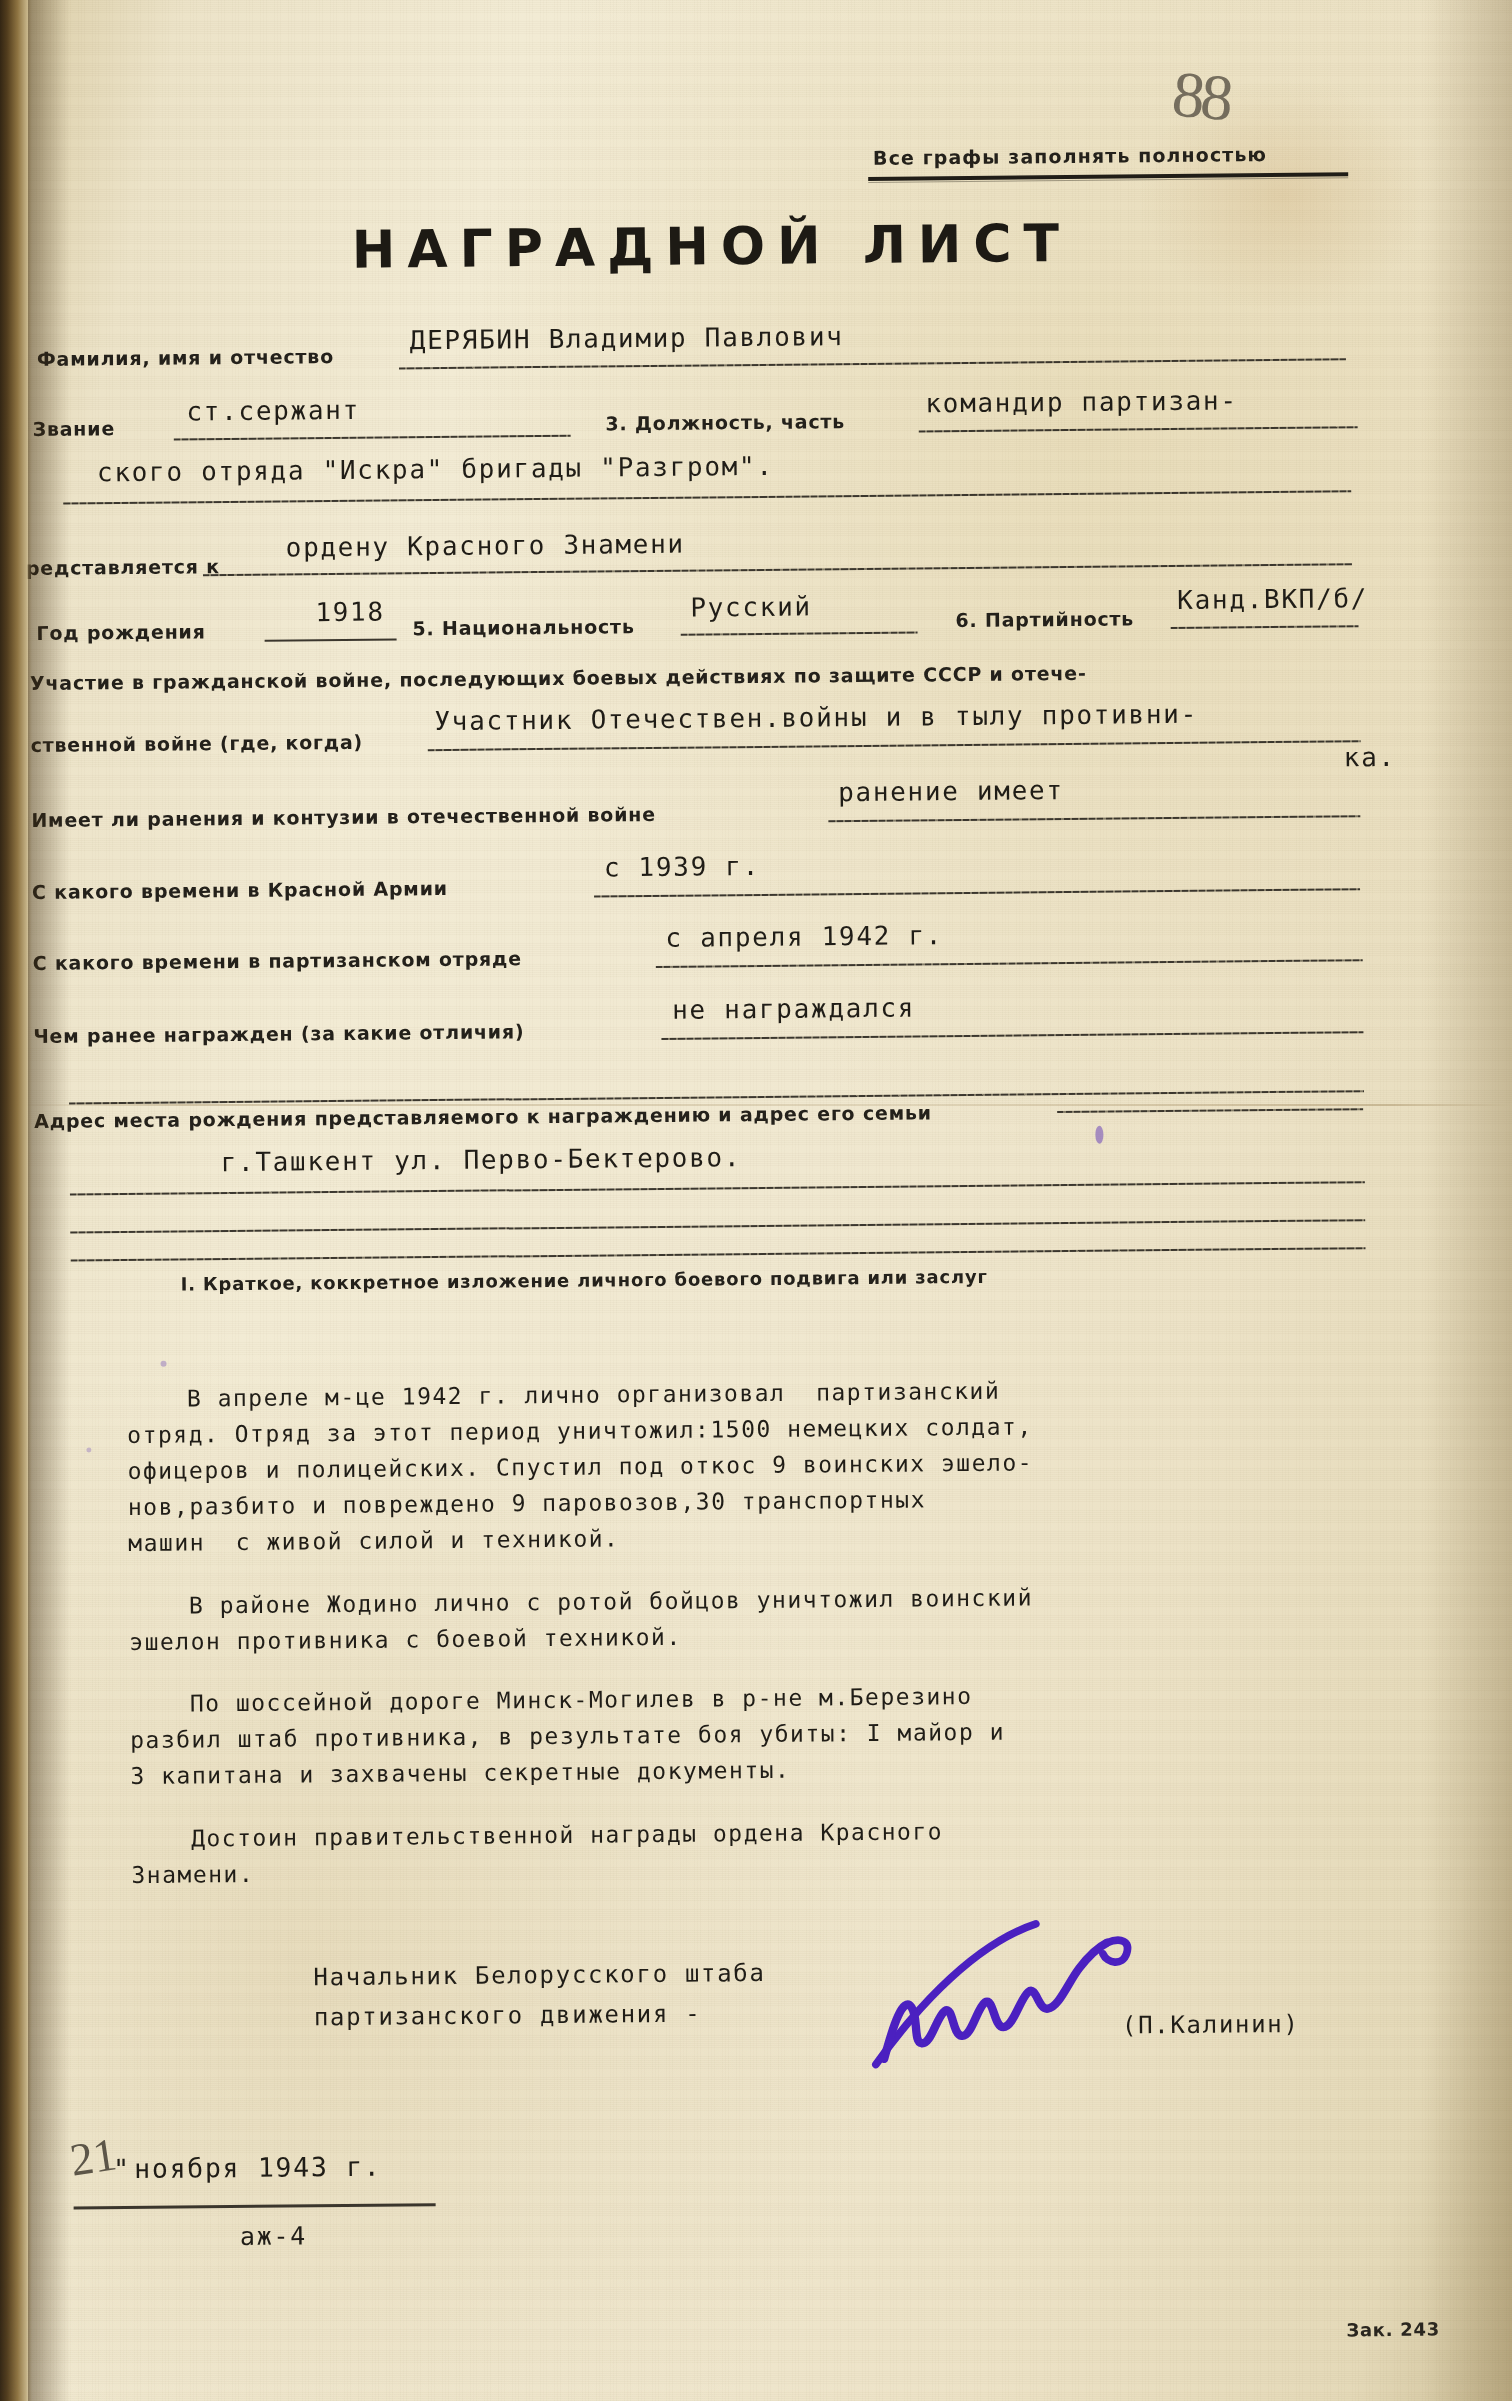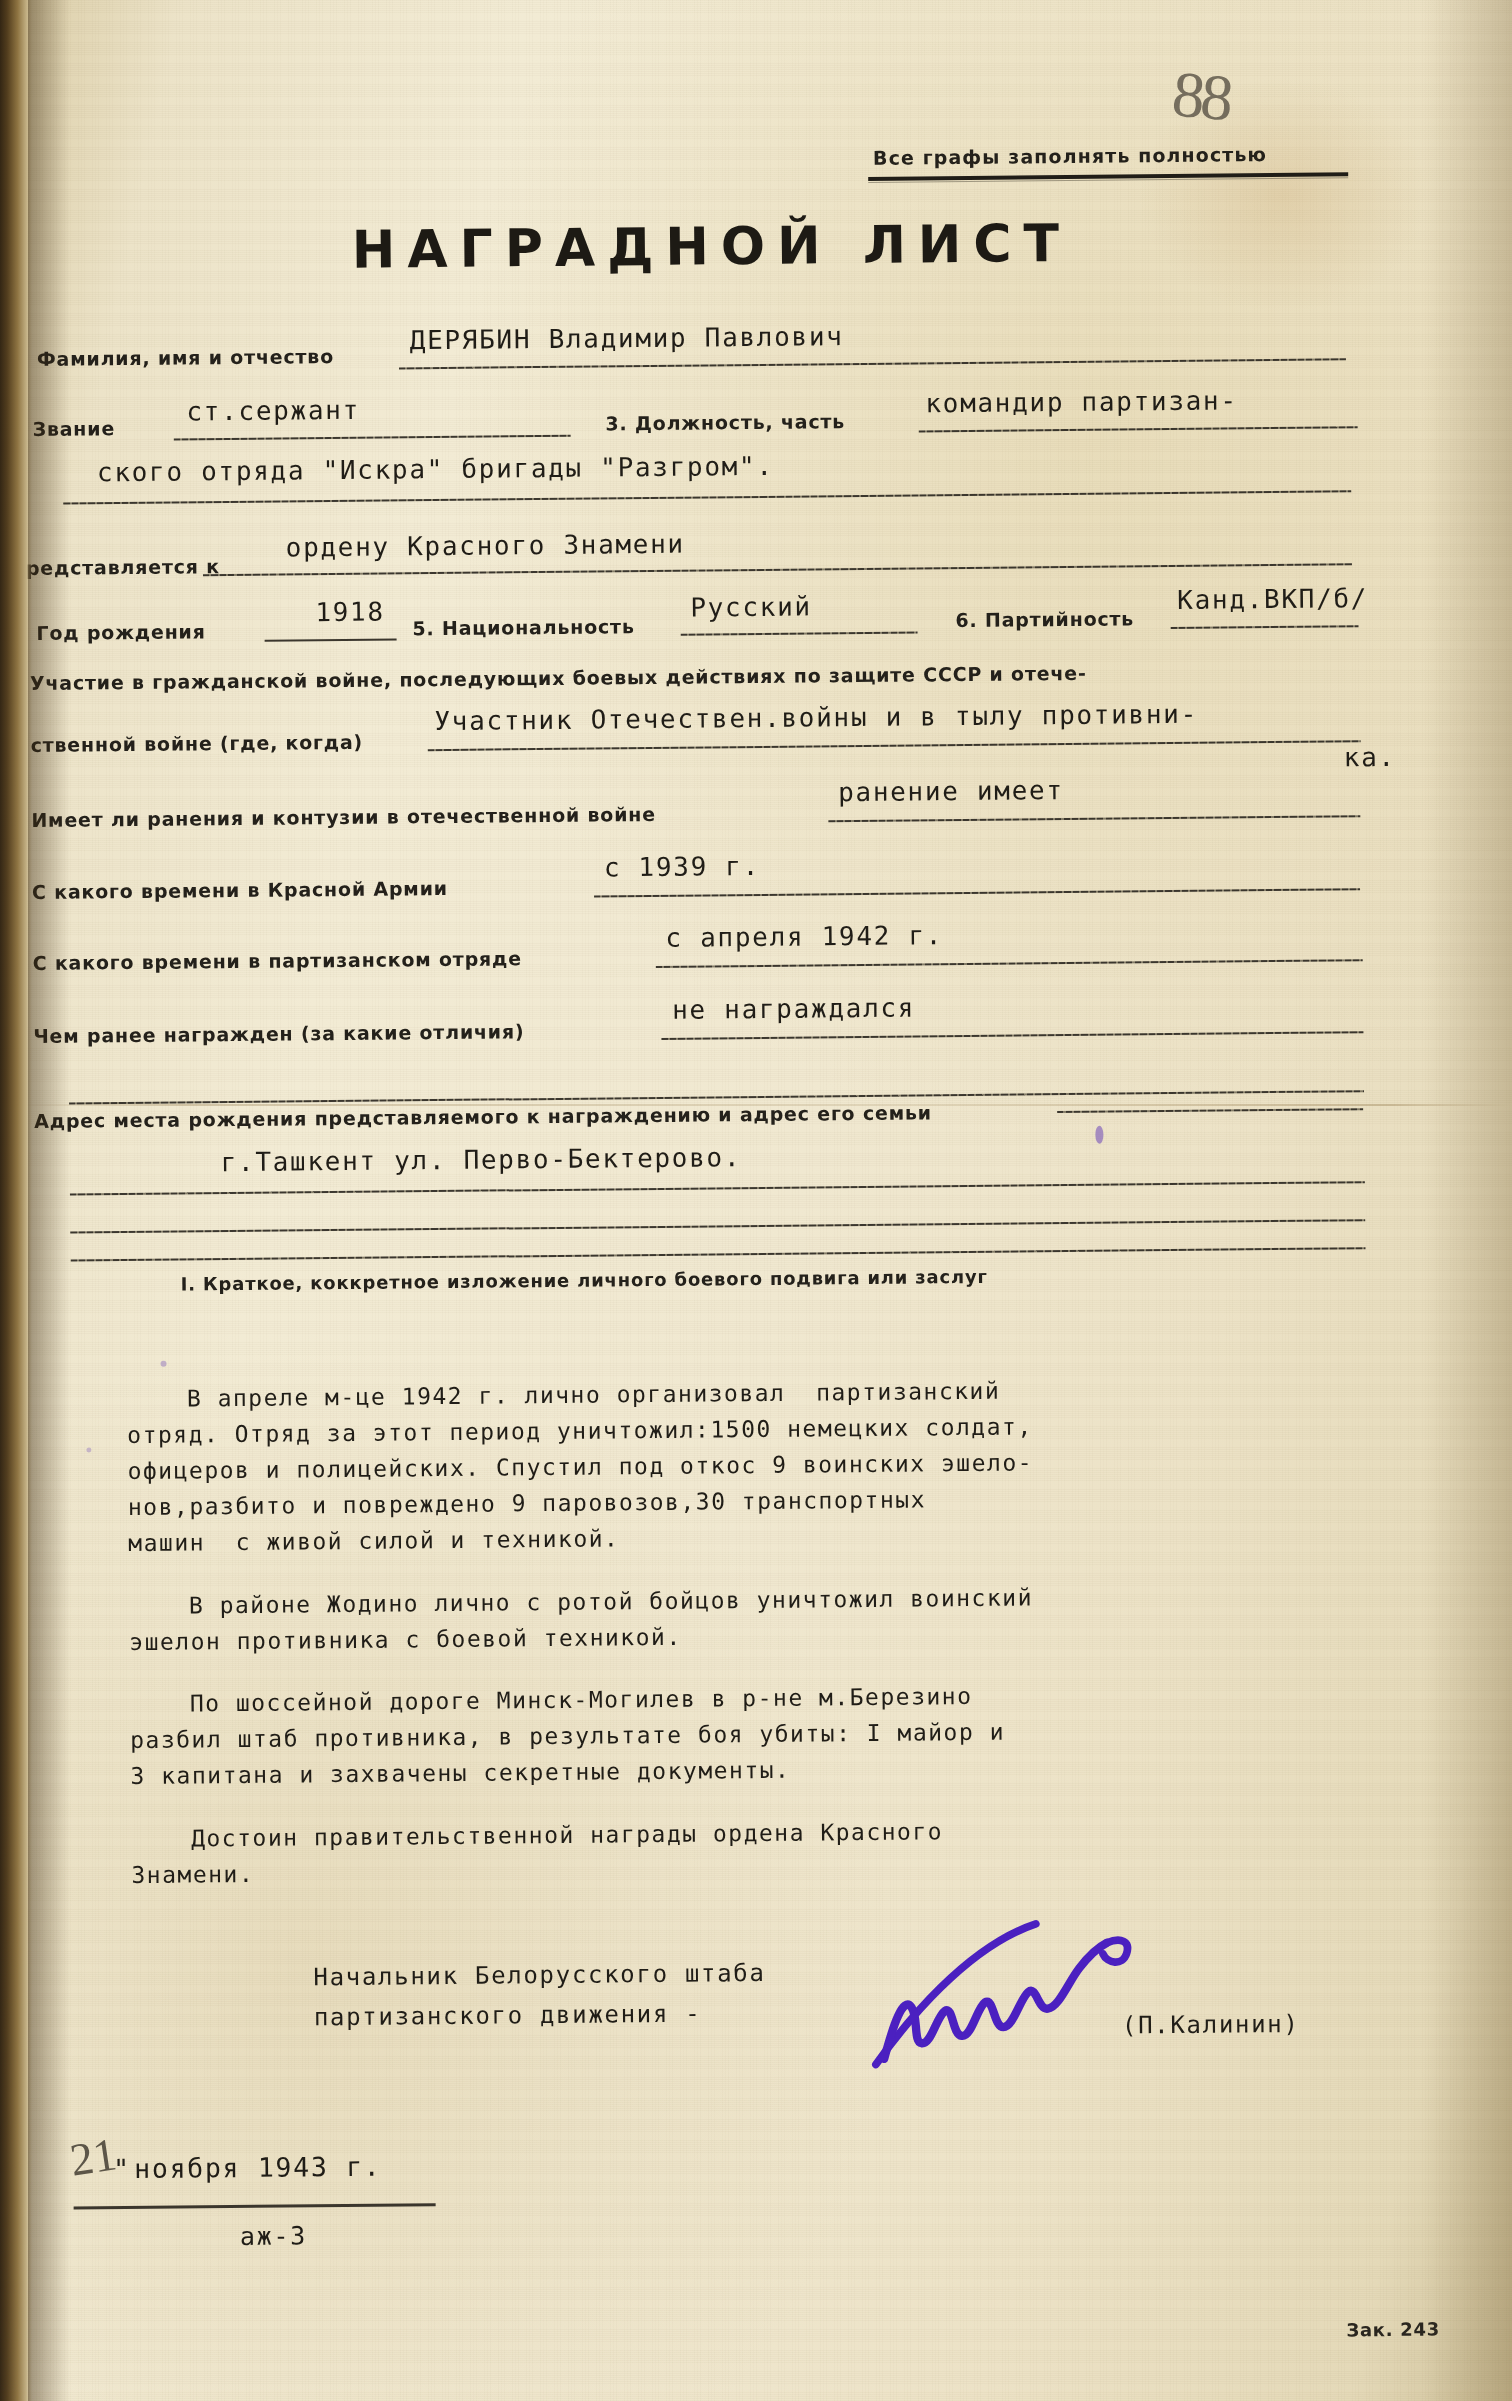--- a/index.html
+++ b/index.html
@@ -253,21 +253,21 @@
                C216 156, 226 116, 238 106 C250 96, 252 132, 266 130
                C282 128, 296 92, 312 72 C326 54, 340 42, 352 36" stroke-width="12"></path>
       <path d="M352 36 C372 28, 386 34, 380 52 C374 70, 352 66, 346 52" stroke-width="11"></path>
     </g>
   </svg>
 
   <div class="abs" id="date-day">21</div>
   <div class="abs typed" id="date-line" style="font-size:26.5px;">ноября 1943 г.</div>
   <div class="abs typed" style="left:104px;top:2147px;font-size:26.5px;">"</div>
   <div class="rule solid" id="date-rule" style="position:absolute;height:2.8px;"></div>
-  <div class="abs typed" id="azh" style="font-size:25px;">аж-3</div>
+  <div class="abs typed" id="azh" style="font-size:25px;">аж-4</div>
 
   <div class="abs" id="zak">Зак. 243</div>
 
   <div class="inkblot" style="left:1096px;top:1129px;width:8.4px;height:18px;"></div>
   <div class="inkblot" style="left:159px;top:1355px;width:6.3px;height:6.3px;opacity:.35;"></div>
   <div class="inkblot" style="left:84px;top:1441px;width:4.9px;height:4.9px;opacity:.3;"></div>
 </div>
 
 <div id="binding"></div>
 <div id="edgeshadow"></div>

